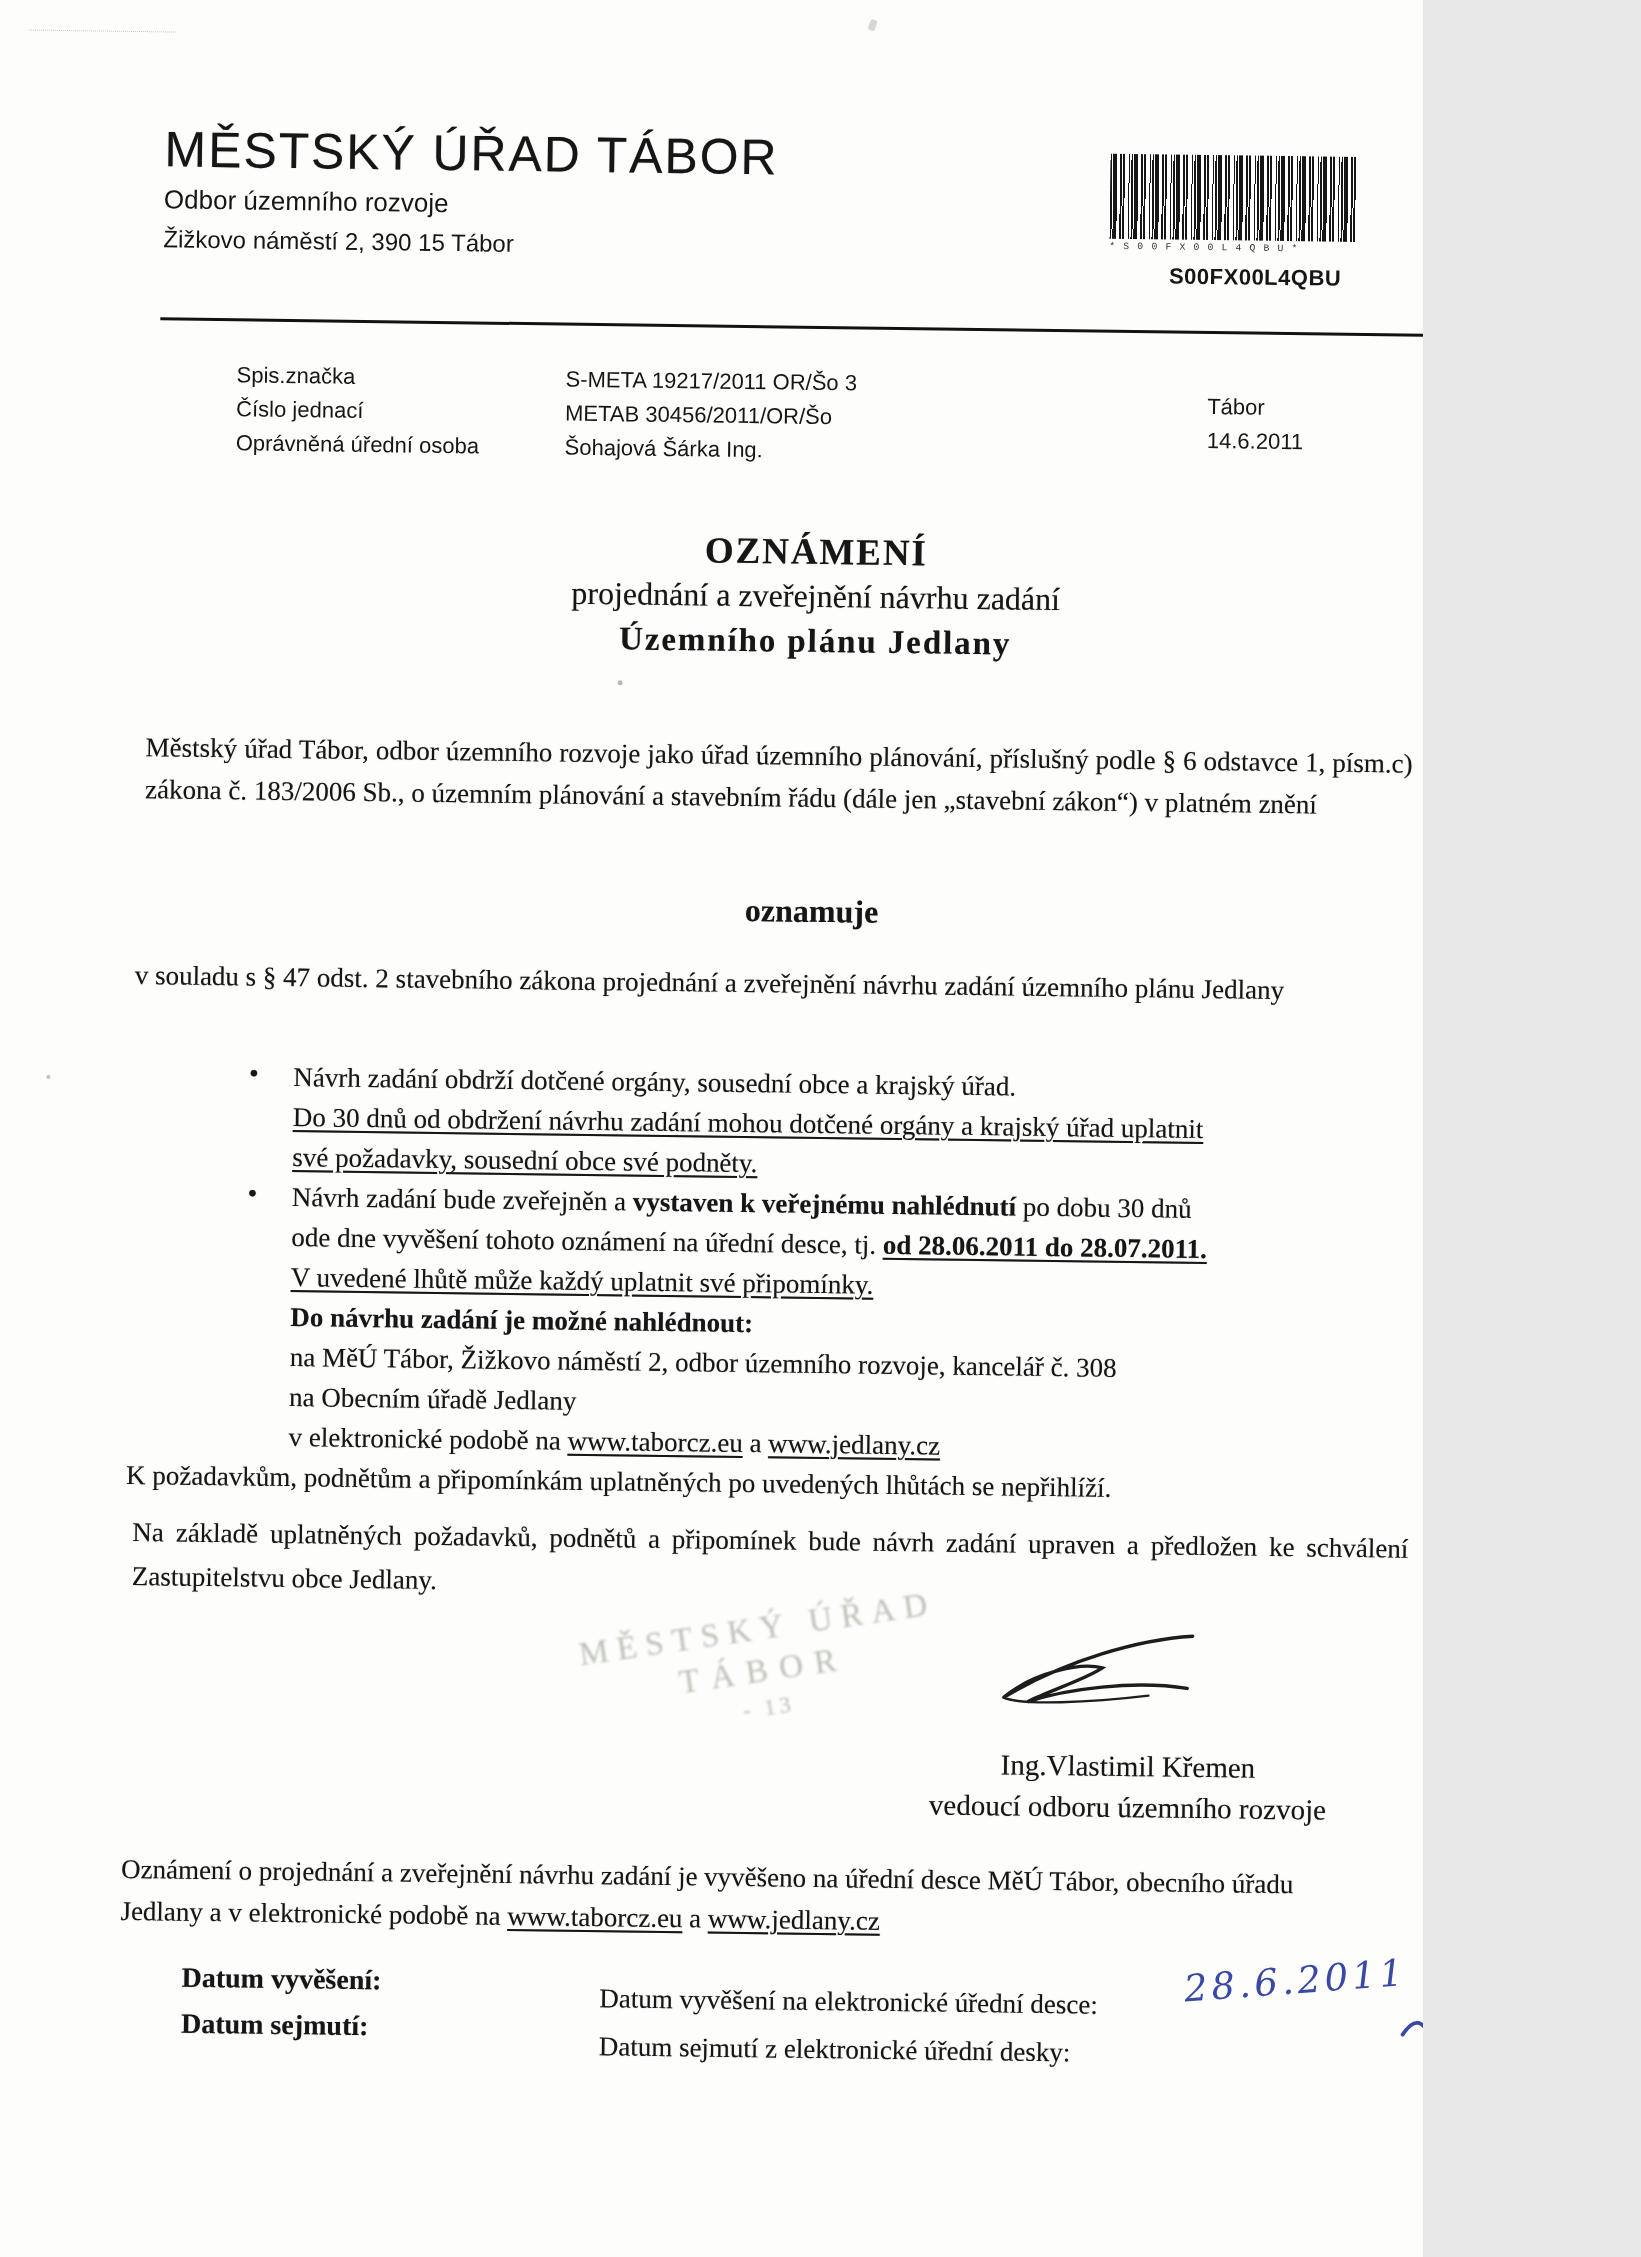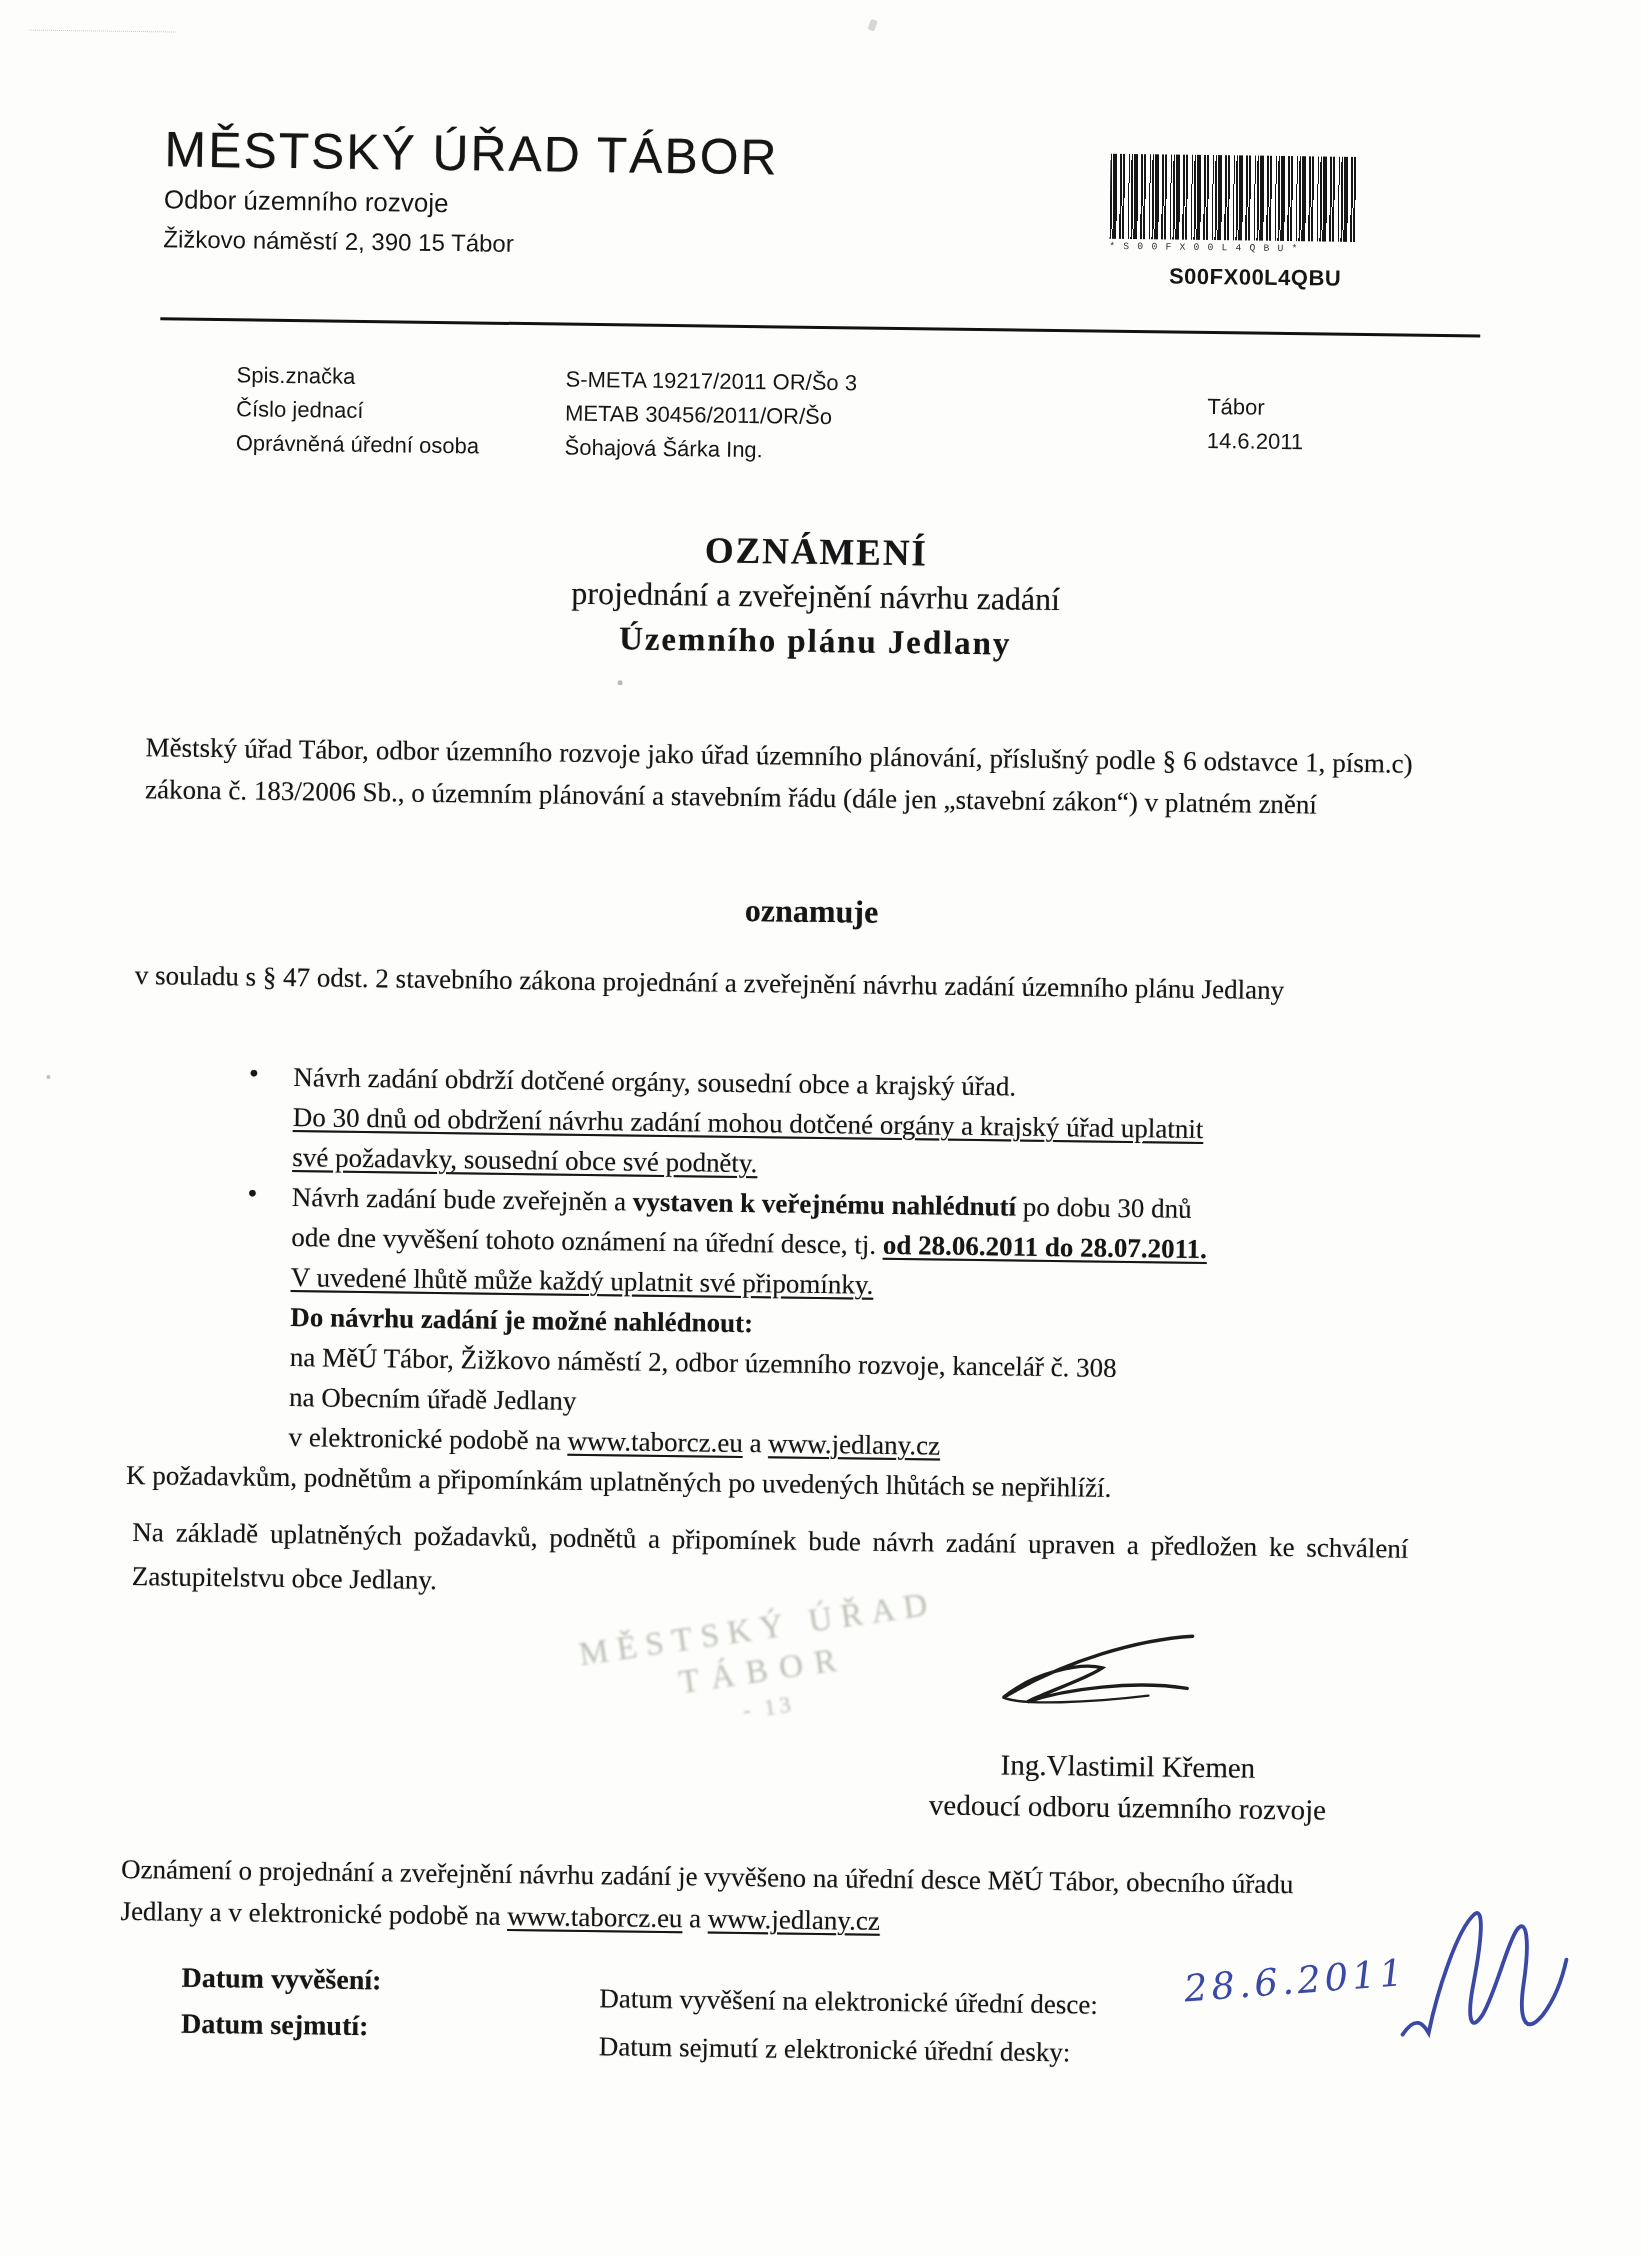--- a/index.html
+++ b/index.html
@@ -1,17 +1,17 @@
 <!DOCTYPE html>
 <html><head>
 <meta charset="utf-8">
 <style>
   html,body{margin:0;padding:0;background:#e8e8e8;}
   .page{
-    position:relative;width:1641px;height:2257px;background:#fdfdfc;
+    position:relative;width:1423px;height:2257px;background:#fdfdfc;
     overflow:hidden;font-family:"Liberation Serif",serif;color:#161616;
   }
   .rot{position:absolute;inset:0;transform:rotate(0.75deg);transform-origin:290px 193px;}
   .sans{font-family:"Liberation Sans",sans-serif;}
   .ink{text-shadow:0 0 1px rgba(30,30,30,0.45);}
   .b{font-weight:bold;}
   .u{text-decoration:underline;text-decoration-thickness:1.9px;text-underline-offset:3.9px;}
 
   
   .artifact-dash{position:absolute;left:27px;top:33px;width:147px;border-top:1.9px dotted #c6c6c6;}

